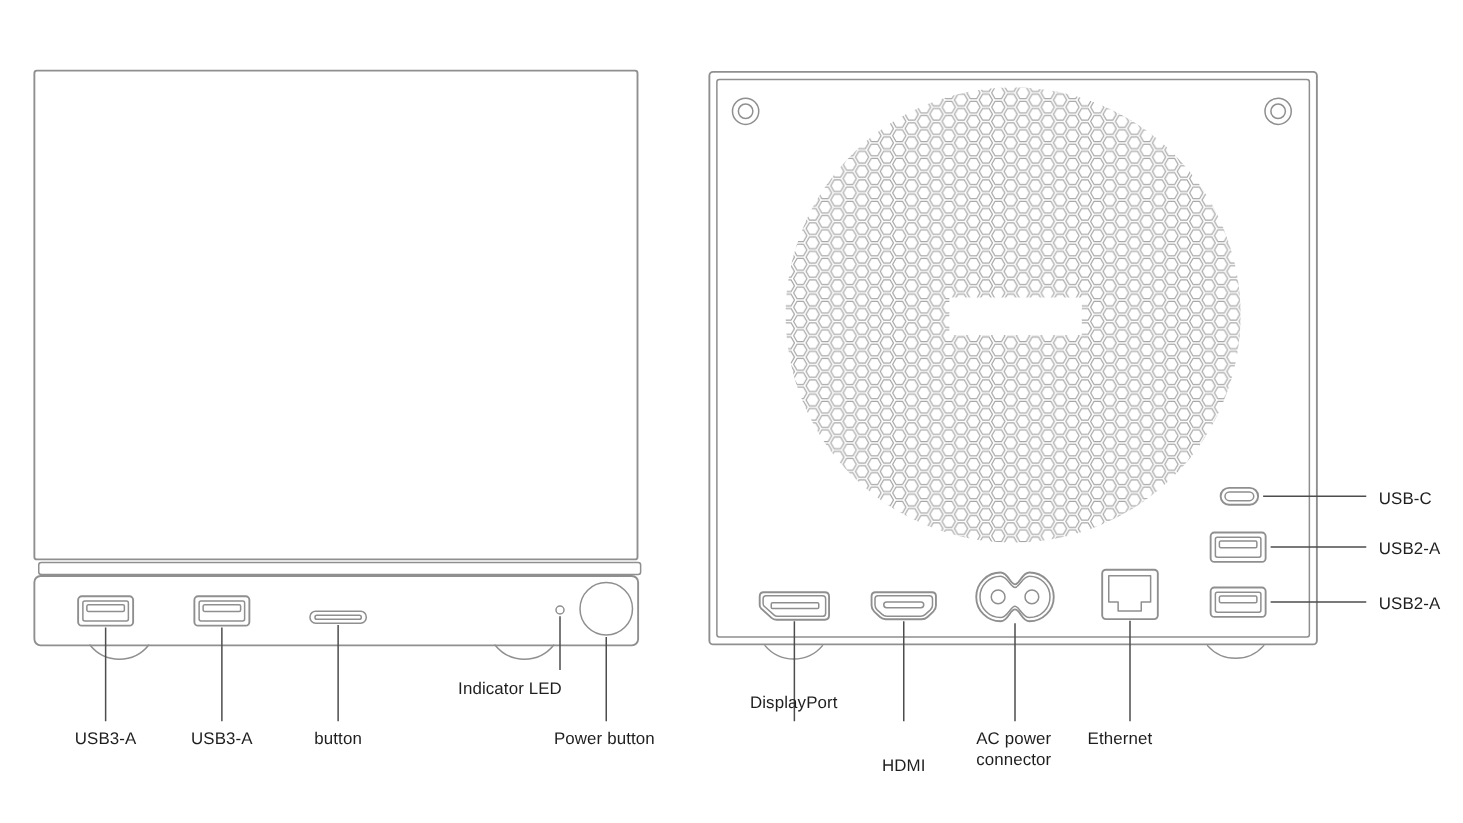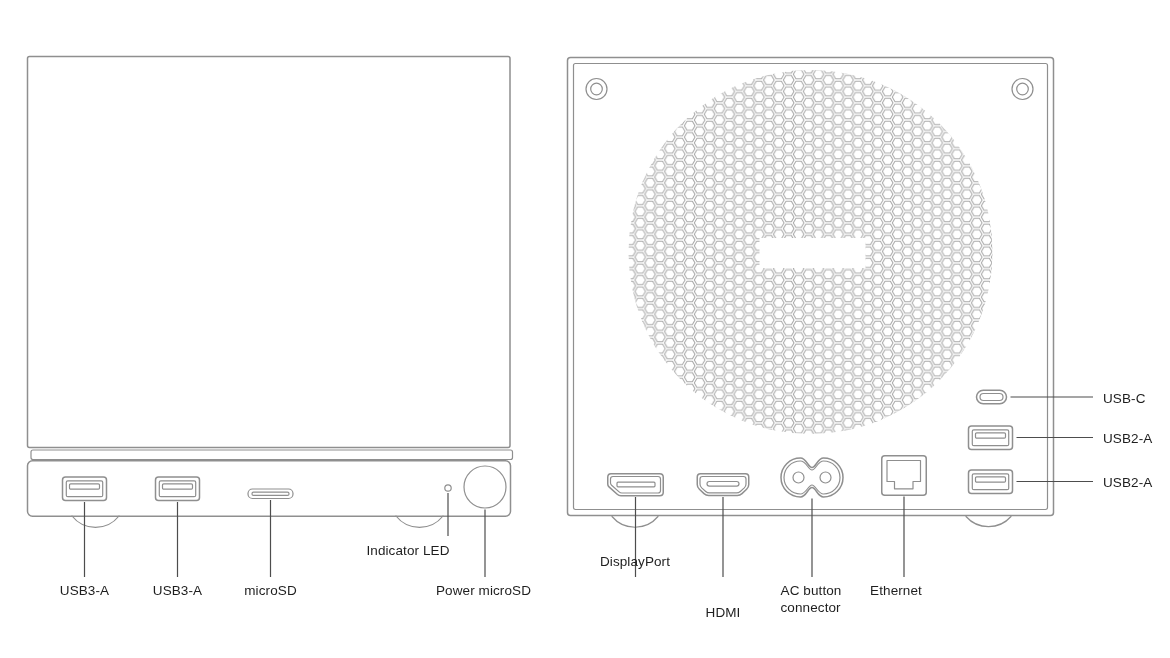--- a/index.html
+++ b/index.html
@@ -124,27 +124,27 @@
       <path class="ldr" d="M812 498.5 V577"></path>
       <path class="ldr" d="M904 496.5 V577"></path>
       <path class="ldr" d="M1010.5 397 H1093"></path>
       <path class="ldr" d="M1016.5 437.5 H1093"></path>
       <path class="ldr" d="M1016.5 481.5 H1093"></path>
     </g>
   </svg>
 
   <div class="lbl ctr" style="left:84.5px;top:582px">USB3-A</div>
   <div class="lbl ctr" style="left:177.5px;top:582px">USB3-A</div>
-  <div class="lbl ctr" style="left:270.5px;top:582px">microSD</div>
+  <div class="lbl ctr" style="left:270.5px;top:582px">button</div>
   <div class="lbl ctr" style="left:408px;top:542px">Indicator LED</div>
-  <div class="lbl ctr" style="left:483.5px;top:582px">Power microSD</div>
+  <div class="lbl ctr" style="left:483.5px;top:582px">Power button</div>
 
   <div class="lbl ctr" style="left:635px;top:553px">DisplayPort</div>
   <div class="lbl ctr" style="left:723px;top:604px">HDMI</div>
   <div class="lbl ctr" style="left:811px;top:582px">
-    <span style="display:block">AC button</span>
+    <span style="display:block">AC power</span>
     <span style="display:block">connector</span>
   </div>
   <div class="lbl ctr" style="left:896px;top:582px">Ethernet</div>
   <div class="lbl" style="left:1103px;top:390px">USB-C</div>
   <div class="lbl" style="left:1103px;top:430px">USB2-A</div>
   <div class="lbl" style="left:1103px;top:474px">USB2-A</div>
 </div>
 
 </body></html>

